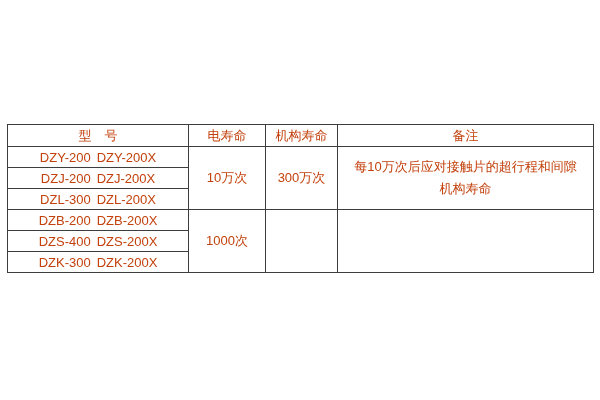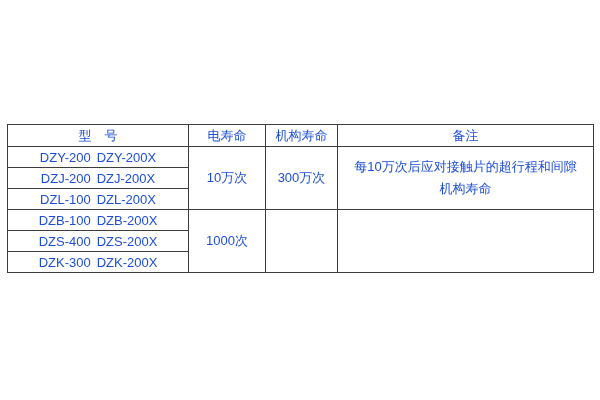--- a/index.html
+++ b/index.html
@@ -13,21 +13,21 @@
   .spec-table-wrap { position: absolute; left: 7px; top: 124px; }
   table.spec {
     border-collapse: collapse;
     table-layout: fixed;
     width: 586px;
   }
   table.spec td, table.spec th {
     border: 1px solid #3d3d3d;
     font-size: 13px;
     font-weight: normal;
-    color: #1d4ed8;
+    color: #c2410c;
     text-align: center;
     vertical-align: middle;
     padding: 0;
     overflow: hidden;
     white-space: nowrap;
   }
   col.c-model { width: 181px; }
   col.c-elife { width: 77px; }
   col.c-mlife { width: 72px; }
   col.c-remarks { width: 256px; }
@@ -72,27 +72,27 @@
             <div class="rline">机构寿命</div>
           </td>
         </tr>
         <tr class="r">
           <td class="model-cell">
             <span class="m1">DZJ-200</span><span>DZJ-200X</span>
           </td>
         </tr>
         <tr class="r">
           <td class="model-cell">
-            <span class="m1">DZL-100</span><span>DZL-200X</span>
+            <span class="m1">DZL-300</span><span>DZL-200X</span>
           </td>
         </tr>
 
         <tr class="r">
           <td class="model-cell">
-            <span class="m1">DZB-100</span><span>DZB-200X</span>
+            <span class="m1">DZB-200</span><span>DZB-200X</span>
           </td>
           <td rowspan="3">1000次</td>
           <td rowspan="3"></td>
           <td rowspan="3" class="remarks-cell">
             <div class="rline"></div>
           </td>
         </tr>
         <tr class="r">
           <td class="model-cell">
             <span class="m1">DZS-400</span><span>DZS-200X</span>

